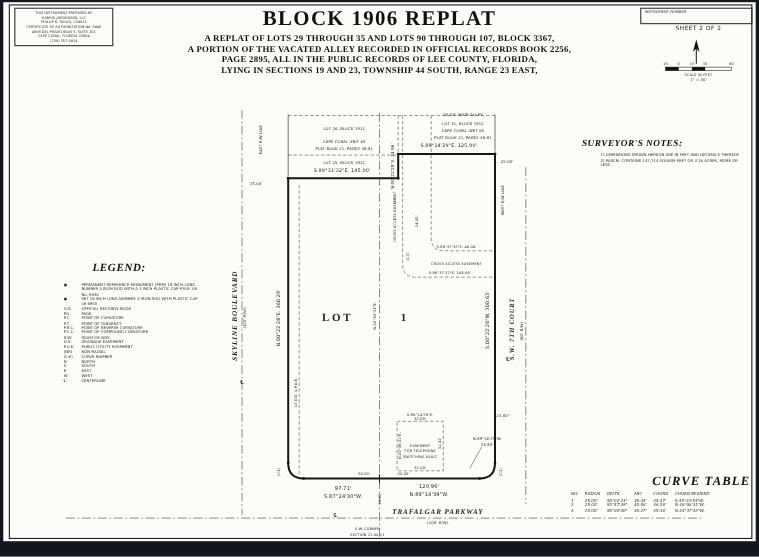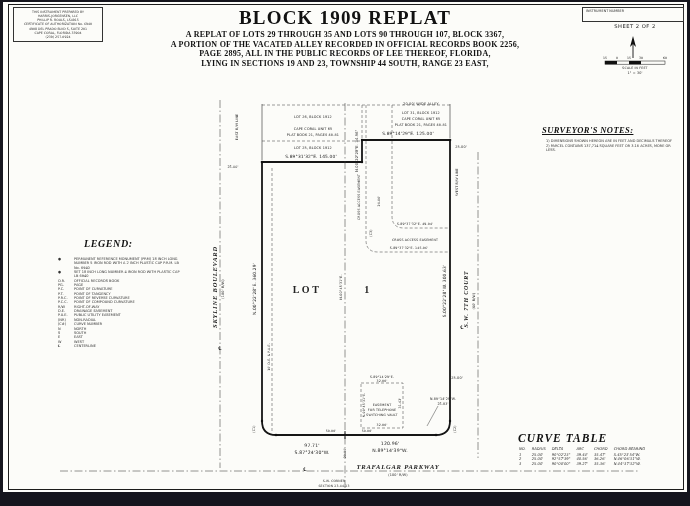--- a/index.html
+++ b/index.html
@@ -17,30 +17,30 @@
   .lot{font-family:"Liberation Serif",serif;font-size:10px;letter-spacing:2.5px;font-weight:bold}
   .title{position:absolute;top:7px;left:0;width:690px;text-align:center;
          font:bold 19px "Liberation Serif",serif;letter-spacing:1.2px;color:#111}
   .subtitle{position:absolute;top:30px;left:0;width:690px;text-align:center;
             font:bold 8px "Liberation Serif",serif;line-height:9.7px;letter-spacing:.25px;color:#111}
   .pbox{position:absolute;left:13px;top:7px;width:86px;border:1px solid #333;
         padding:2px 1px;text-align:center;font-size:3.2px;line-height:4.15px;color:#333}
   .ibox{position:absolute;left:582px;top:7px;width:97px;height:12px;border:1px solid #333;
         font-size:3.4px;padding:1px 0 0 3px;color:#333}
   .sheet{position:absolute;left:600px;top:23px;width:70px;text-align:center;font-size:5.2px;letter-spacing:.5px}
-  .snh{position:absolute;left:542px;top:125px;font:bold italic 8.5px "Liberation Serif",serif;
-       text-decoration:underline;letter-spacing:.4px;color:#111}
+  .snh{position:absolute;left:529px;top:125px;font:bold italic 8.5px "Liberation Serif",serif;
+       letter-spacing:.4px;color:#111}
   .sn{position:absolute;left:546px;width:132px;font-size:3.5px;line-height:4.4px;color:#333}
   .lgh{position:absolute;left:84px;top:238px;font:bold italic 10px "Liberation Serif",serif;
        letter-spacing:.6px;color:#111}
   .lg{position:absolute;left:58px;top:257px;width:124px}
   .lgr{display:flex}
   .lga{width:16px;flex:none;font-size:3.5px;line-height:4.35px;color:#333}
   .lgt{font-size:3.5px;line-height:4.35px;color:#333}
-  .cth{position:absolute;left:518px;top:432px;width:164px;text-align:left;
+  .cth{position:absolute;left:518px;top:432px;width:164px;text-align:right;
        font:bold italic 11.5px "Liberation Serif",serif;letter-spacing:1px;color:#111}
   table.ct{position:absolute;left:516px;top:447px;border-collapse:collapse;
            font-size:3.7px;font-style:italic;color:#333}
   table.ct th{font-weight:normal;padding:0 3px 1.5px 3px;text-align:left}
   table.ct td{padding:0 3px;text-align:left;line-height:4.6px}
 </style>
 </head>
 <body>
 
 <div class="page"></div>
@@ -101,25 +101,25 @@
 <div class="pbox">
   <div>THIS INSTRUMENT PREPARED BY</div>
   <div>HARRIS-JORGENSEN, LLC</div>
   <div>PHILLIP R. ROULS, LS4915</div>
   <div>CERTIFICATE OF AUTHORIZATION No. 6940</div>
   <div>4908 DEL PRADO BLVD S, SUITE 201</div>
   <div>CAPE CORAL, FLORIDA 33904</div>
   <div>(239) 257-0924</div>
 </div>
 
-<div class="title">BLOCK 1909 REPLAT</div>
+<div class="title">BLOCK 1906 REPLAT</div>
 <div class="subtitle">
   <div>A REPLAT OF LOTS 29 THROUGH 35 AND LOTS 90 THROUGH 107, BLOCK 3367,</div>
   <div>A PORTION OF THE VACATED ALLEY RECORDED IN OFFICIAL RECORDS BOOK 2256,</div>
-  <div>PAGE 2895, ALL IN THE PUBLIC RECORDS OF LEE THEREOF, FLORIDA,</div>
+  <div>PAGE 2895, ALL IN THE PUBLIC RECORDS OF LEE COUNTY, FLORIDA,</div>
   <div>LYING IN SECTIONS 19 AND 23, TOWNSHIP 44 SOUTH, RANGE 23 EAST,</div>
 </div>
 
 <div class="ibox">
   <span>INSTRUMENT NUMBER</span>
 </div>
 <div class="sheet">SHEET 2 OF 2</div>
 
 <span class="t" style="left:605px;top:58px;font-size:3.1px">15</span>
 <span class="t" style="left:617px;top:58px;font-size:3.1px">0</span>

